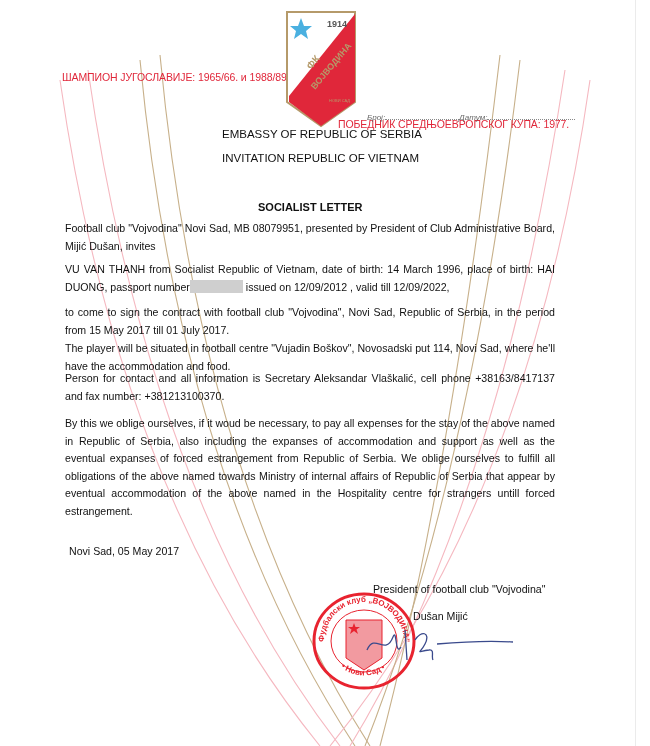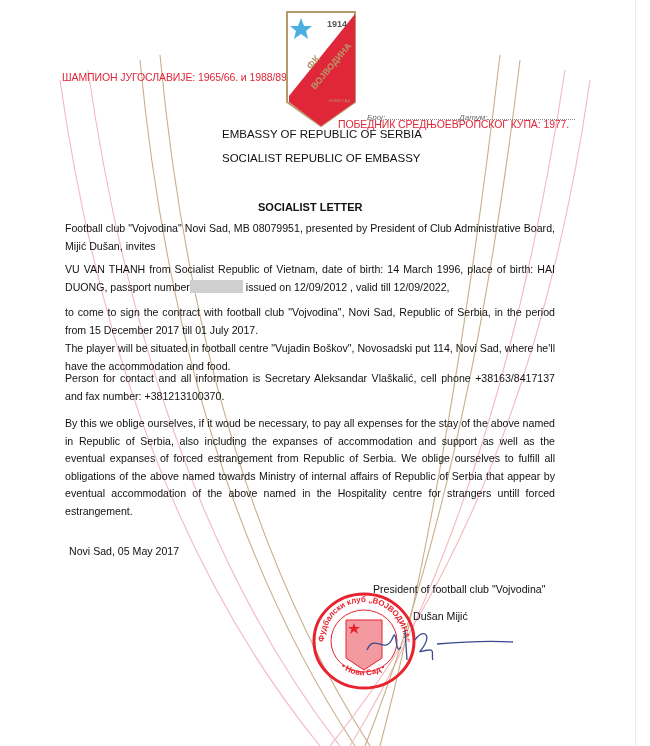--- a/index.html
+++ b/index.html
@@ -70,29 +70,29 @@
   <text x="26" y="60" font-size="10" font-weight="bold" fill="#b59a6a" transform="rotate(-50 26 60)" font-family="Liberation Sans, sans-serif">ФК</text>
   <text x="30" y="80" font-size="9" font-weight="bold" fill="#b59a6a" transform="rotate(-50 30 80)" font-family="Liberation Sans, sans-serif">ВОЈВОДИНА</text>
   <text x="44" y="92" font-size="4" fill="#b59a6a" font-family="Liberation Sans, sans-serif">НОВИ САД</text>
 </svg>
 
 <div class="refline">
   <span>Број:</span><span class="dots" style="width:74px"></span><span>Датум:</span><span class="dots" style="width:88px"></span>
 </div>
 
 <div class="heading" style="top:128px">EMBASSY OF REPUBLIC OF SERBIA</div>
-<div class="heading" style="top:152px">SOCIALIST REPUBLIC OF EMBASSY</div>
+<div class="heading" style="top:152px">INVITATION REPUBLIC OF VIETNAM</div>
 
 <div class="title">SOCIALIST LETTER</div>
 
 <div class="para" style="top:220px">Football club "Vojvodina" Novi Sad, MB 08079951, presented by President of Club Administrative Board, Mijić Dušan, invites</div>
 <div class="para" style="top:261px">
   <span>VU VAN THANH from  Socialist Republic of Vietnam, date of birth: 14 March 1996, place of birth: HAI DUONG, passport number</span><span class="redact"></span><span> issued on 12/09/2012  , valid till 12/09/2022,</span>
 </div>
-<div class="para" style="top:304px">to come to sign the contract with football club "Vojvodina", Novi Sad, Republic of Serbia,  in the period from 15 December 2017 till 01 July 2017.</div>
+<div class="para" style="top:304px">to come to sign the contract with football club "Vojvodina", Novi Sad, Republic of Serbia,  in the period from 15 May 2017 till 01 July 2017.</div>
 <div class="para" style="top:340px">The player will be situated in football centre "Vujadin Boškov", Novosadski put 114, Novi Sad, where he'll have the accommodation and food.</div>
 <div class="para" style="top:370px">Person for contact and all information is Secretary Aleksandar Vlaškalić, cell phone +38163/8417137 and fax number: +381213100370.</div>
 <div class="para" style="top:415px">By this we oblige ourselves, if it woud be necessary,  to pay all expenses for the stay of the above named in Republic of Serbia, also including the expanses of accommodation and support as well as the eventual expanses of forced estrangement from Republic of Serbia. We oblige ourselves to fulfill all obligations of the above named towards Ministry of internal affairs of Republic of Serbia that appear by eventual accommodation of the above named in the Hospitality centre for strangers untill forced estrangement.</div>
 
 <div class="place-date">Novi Sad, 05 May 2017</div>
 
 <svg class="stamp" viewBox="0 0 108 102">
   <defs>
     <path id="stampTop" d="M14 52 A40 40 0 0 1 94 52"></path>
     <path id="stampBot" d="M22 66 A36 36 0 0 0 86 66"></path>

